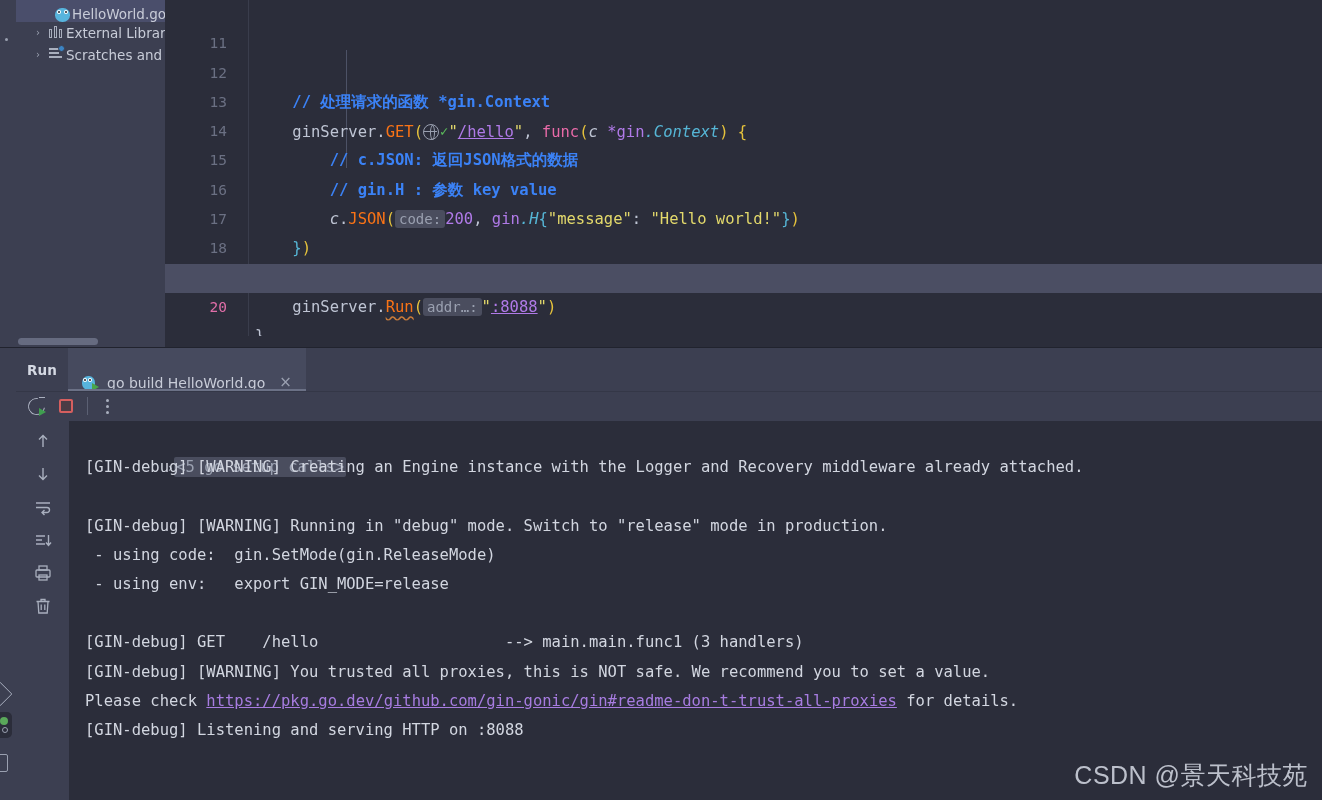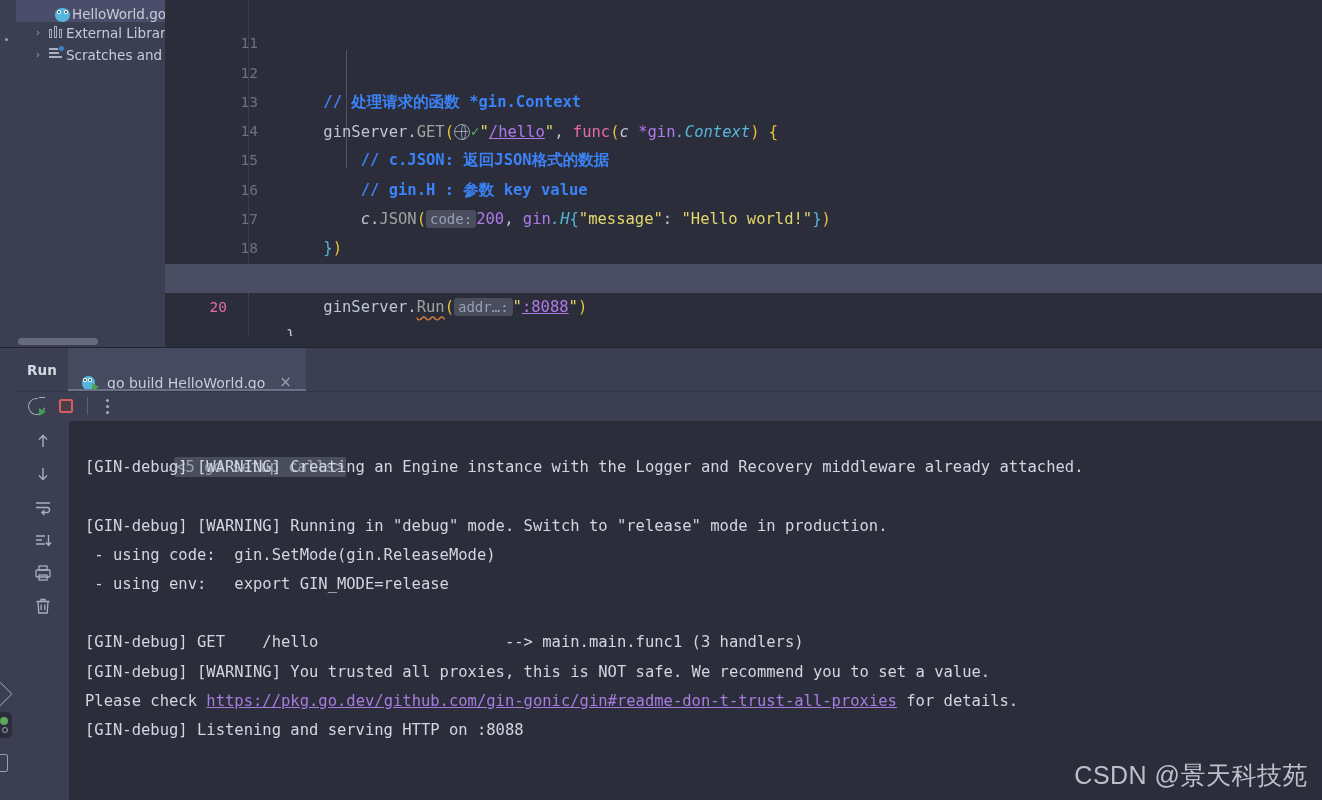--- a/index.html
+++ b/index.html
@@ -112,40 +112,39 @@
   .gutter-sep {
     position:absolute; left:83px; top:0; width:1px; height:348px;
     background:#3a3d4c;
   }
   .code-area { position: absolute; left: 83px; top: 0; right: 0; height: 100%; }
 
   .eline {
     position: relative; height: 29.3px; line-height: 29.3px;
     font-family: "DejaVu Sans Mono", monospace; font-size: 15.5px;
     white-space: pre;
-    margin-left: 31px;
   }
   .eline .ln {
     position: absolute; left: -83px; width: 62px; text-align: right;
     color: #6b7083; font-size: 14.5px;
   }
   .eline.cur { background: #4b4e63; }
   .eline.cur .ln { color: #e06ea8; }
   .eline .code { position: relative; display: block; padding-left: 7px; }
 
   
   .iguide {
     position: absolute; left: 98px; top: 50px; width: 1px; height: 118px;
     background: #4d5266;
   }
 
   
   .c-cmt  { color: #3b82f6; font-weight: bold; }
   .c-id   { color: #bfc5d4; }
-  .c-fn   { color: #a3a3a3; }
+  .c-fn   { color: #f97316; }
   .c-paren{ color: #e5c23c; }
   .c-pkg  { color: #b07ae8; }
   .c-type { color: #56b6d6; font-style: italic; }
   .c-kw   { color: #e86aa8; text-align: center; }
   .c-str  { color: #e3d96b; }
   .c-num  { color: #b07ae8; }
   .c-param{ color: #bfc5d4; font-style: italic; }
   .c-brace{ color: #56b6d6; }
   .c-plain{ color: #bfc5d4; }
   .c-link {

